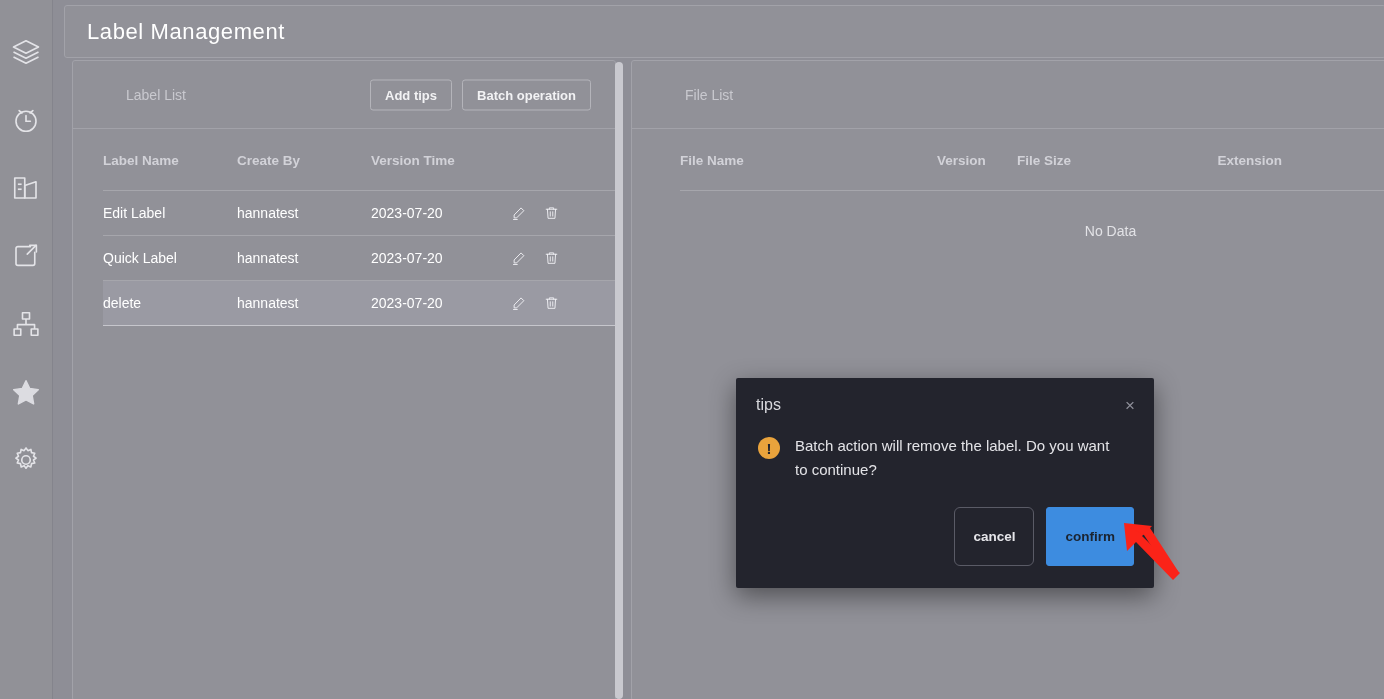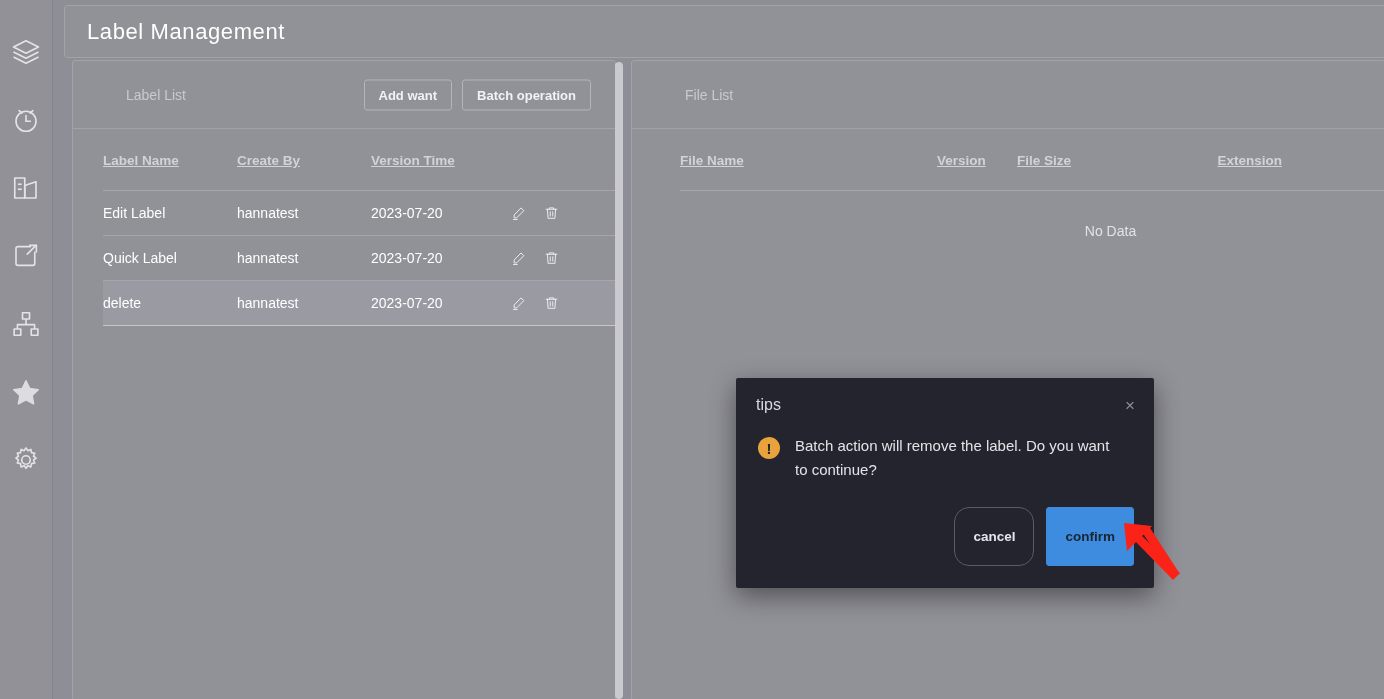--- a/index.html
+++ b/index.html
@@ -131,21 +131,20 @@
     table-layout: fixed;
   }
   .tbl th {
     font-size: 13.5px;
     font-weight: bold;
     color: #d2d2d8;
     text-align: left;
     padding: 24px 0 22px 0;
     border-bottom: 1px solid #a6a6ac;
     white-space: nowrap;
-    text-decoration: underline;
   }
   .tbl td {
     font-size: 14px;
     color: #ffffff;
     padding: 14px 0;
     border-bottom: 1px solid #a6a6ac;
     white-space: nowrap;
     margin-left: 20px;
   }
   .tbl tr.row-selected td {
@@ -239,21 +238,21 @@
   }
   .modal-foot {
     display: flex;
     justify-content: flex-end;
     gap: 12px;
     padding: 18px 20px 22px 20px;
   }
   .btn-cancel {
     background: transparent;
     border: 1px solid #5a5b66;
-    border-radius: 15px;
+    border-radius: 6px;
     color: #e6e6ea;
     font-size: 13.5px;
     font-weight: bold;
     font-family: "Liberation Sans", sans-serif;
     padding: 9px 18px;
     cursor: pointer;
     line-height: 1;
   }
   .btn-confirm {
     background: #3d8ce0;
@@ -360,21 +359,21 @@
   <div class="main">
 
     <div class="header-card">
       <div class="header-title">Label Management</div>
     </div>
 
     <section class="panel panel-left">
       <div class="panel-head">
         <div class="panel-head-title">Label List</div>
         <div class="panel-head-actions">
-          <button class="ghost-btn">Add want</button>
+          <button class="ghost-btn">Add tips</button>
           <button class="ghost-btn">Batch operation</button>
         </div>
       </div>
 
       <div class="left-table-wrap">
         <table class="tbl">
           <colgroup>
             <col style="width:134px">
               <col style="width:134px">
               <col style="width:140px">

